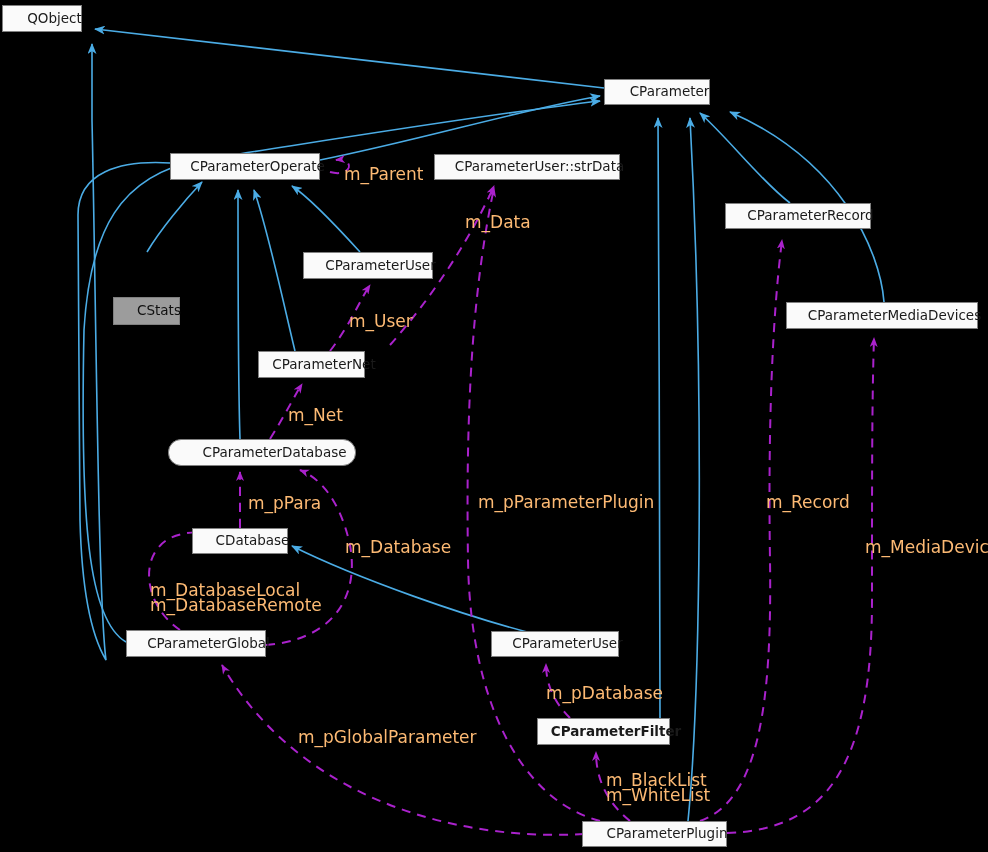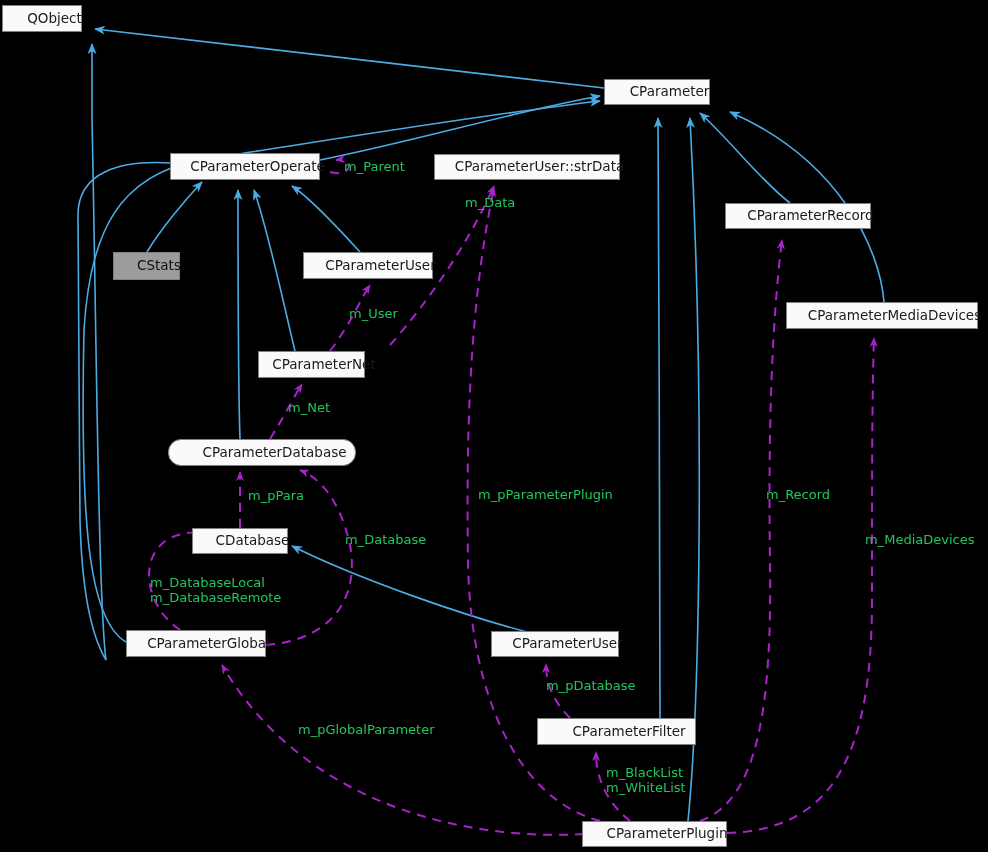--- a/index.html
+++ b/index.html
@@ -6,23 +6,23 @@
   html,body{margin:0;padding:0;background:#000;}
   body{width:988px;height:852px;overflow:hidden;
        font-family:"DejaVu Sans","Liberation Sans",sans-serif;}
   #stage{position:relative;width:988px;height:852px;background:#000;}
   svg#wires{position:absolute;left:0;top:0;width:988px;height:852px;}
   .node{position:absolute;box-sizing:border-box;
         border:1px solid #808080;background:#fafafa;color:#1a1a1a;
         display:flex;align-items:center;justify-content:center;
         font-size:13.5px;line-height:1;white-space:nowrap;
         letter-spacing:0px;padding-left:25px;}
-  .node.grayfill{background:#9c9c9c;color:#101010;}
-  .edgelabel{position:absolute;color:#22c55e;font-size:13px;line-height:15px;
-             white-space:pre;}
+  .node.grayfill{background:#9c9c9c;color:#101010;margin-top:45px;}
+  .edgelabel{position:absolute;color:#fdba74;font-size:17px;line-height:15px;
+             white-space:pre;margin-top:8px;}
 </style>
 </head>
 <body>
 
 <div id="stage">
 
   <svg id="wires" viewBox="0 0 988 852" xmlns="http://www.w3.org/2000/svg">
     <defs>
       <marker id="ah-blue" markerWidth="11" markerHeight="9" refX="10" refY="4.5" orient="auto" markerUnits="userSpaceOnUse">
         <path d="M0,0 L11,4.5 L0,9 L3,4.5 Z" fill="#4bace5"></path>
@@ -94,26 +94,26 @@
       <div class="node" style="left: 434px; top: 154px; width: 186px; height: 26px;">CParameterUser::strData</div>
       <div class="node" style="left: 725px; top: 203px; width: 146px; height: 26px;">CParameterRecord</div>
       <div class="node grayfill" style="left: 113px; top: 252px; width: 67px; height: 28px;">CStats</div>
       <div class="node" style="left: 303px; top: 252px; width: 130px; height: 27px;">CParameterUser</div>
       <div class="node" style="left: 786px; top: 302px; width: 192px; height: 27px;">CParameterMediaDevices</div>
       <div class="node" style="left: 258px; top: 351px; width: 107px; height: 27px;">CParameterNet</div>
       <div class="node" style="left: 168px; top: 439px; width: 188px; height: 27px; border-radius: 13px;">CParameterDatabase</div>
       <div class="node" style="left: 192px; top: 528px; width: 96px; height: 26px; text-align: right;">CDatabase</div>
       <div class="node" style="left: 126px; top: 630px; width: 140px; height: 27px;">CParameterGlobal</div>
       <div class="node" style="left: 491px; top: 631px; width: 128px; height: 26px;">CParameterUser</div>
-      <div class="node" style="left: 537px; top: 718px; width: 159px; height: 27px;">CParameterFilter</div>
+      <div class="node" style="left: 537px; top: 718px; width: 133px; height: 27px; font-weight: bold;">CParameterFilter</div>
       <div class="node" style="left: 582px; top: 821px; width: 145px; height: 26px;">CParameterPlugin</div>
     </div>
   <div id="labels-layer">
       <div class="edgelabel" style="left: 344px; top: 159px;">m_Parent</div>
-      <div class="edgelabel" style="left: 465px; top: 195px;">m_Data</div>
+      <div class="edgelabel" style="left: 465px; top: 207px;">m_Data</div>
       <div class="edgelabel" style="left: 349px; top: 306px;">m_User</div>
       <div class="edgelabel" style="left: 288px; top: 400px;">m_Net</div>
       <div class="edgelabel" style="left: 478px; top: 487px;">m_pParameterPlugin</div>
       <div class="edgelabel" style="left: 766px; top: 487px;">m_Record</div>
       <div class="edgelabel" style="left: 248px; top: 488px;">m_pPara</div>
       <div class="edgelabel" style="left: 345px; top: 532px;">m_Database</div>
       <div class="edgelabel" style="left: 865px; top: 532px;">m_MediaDevices</div>
       <div class="edgelabel" style="left: 150px; top: 575px;">m_DatabaseLocal
 m_DatabaseRemote</div>
       <div class="edgelabel" style="left: 546px; top: 678px;">m_pDatabase</div>

